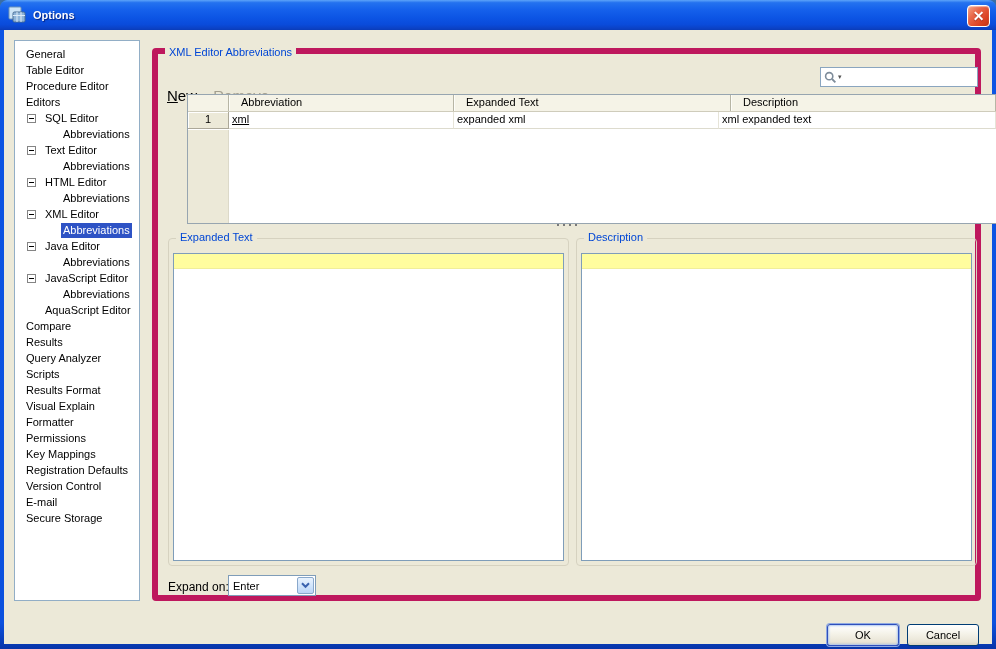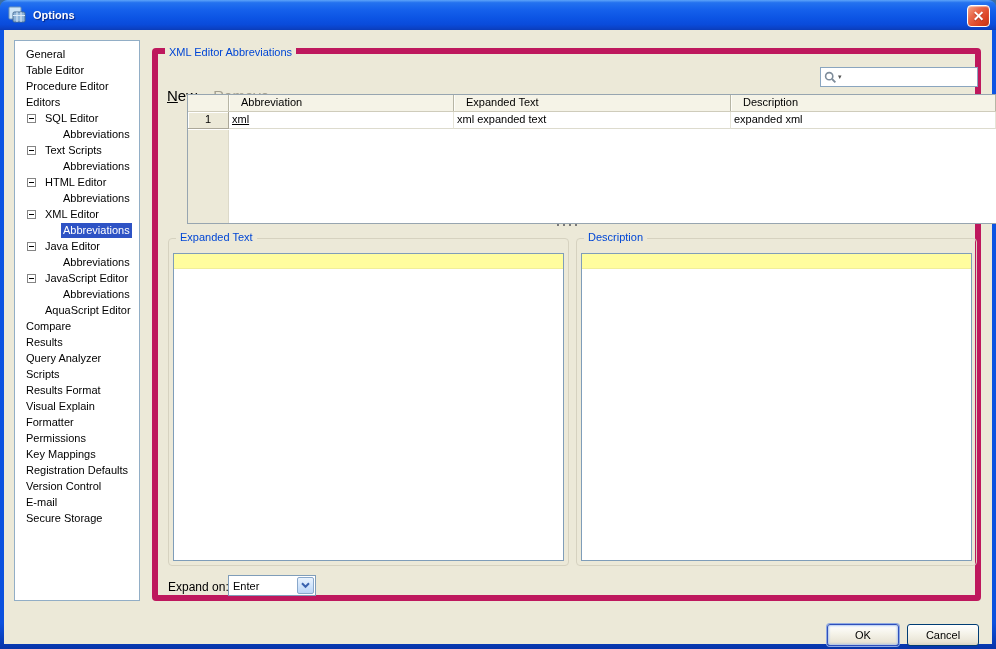--- a/index.html
+++ b/index.html
@@ -196,21 +196,21 @@
         </div>
         <div class="tree-item lvl1">
           <span class="tree-toggle"></span>
           <span class="tree-label">SQL Editor</span>
         </div>
         <div class="tree-item lvl2">
           <span class="tree-label">Abbreviations</span>
         </div>
         <div class="tree-item lvl1">
           <span class="tree-toggle"></span>
-          <span class="tree-label">Text Scripts</span>
+          <span class="tree-label">Text Editor</span>
         </div>
         <div class="tree-item lvl2">
           <span class="tree-label">Abbreviations</span>
         </div>
         <div class="tree-item lvl1">
           <span class="tree-toggle"></span>
           <span class="tree-label">HTML Editor</span>
         </div>
         <div class="tree-item lvl2">
           <span class="tree-label">Abbreviations</span>
@@ -305,22 +305,22 @@
         <div class="thead" id="thead">
             <div class="th" style="width: 41px;"></div>
             <div class="th" style="width: 225px;">Abbreviation</div>
             <div class="th" style="width: 277px;">Expanded Text</div>
             <div class="th" style="width: 265px; flex: 1 1 0%;">Description</div>
           </div>
         <div id="tbody">
             <div class="trow">
               <div class="td gutter" style="width: 41px;">1</div>
               <div class="td" style="width: 225px; text-decoration: underline;">xml</div>
+              <div class="td" style="width: 265px; flex: 1 1 0%;">expanded xml</div>
               <div class="td" style="width: 277px;">xml expanded text</div>
-              <div class="td" style="width: 265px; flex: 1 1 0%;">expanded xml</div>
             </div>
           </div>
       </div>
 
       <div class="splitter">
         <span class="dot"></span>
           <span class="dot"></span>
           <span class="dot"></span>
           <span class="dot"></span>
       </div>

